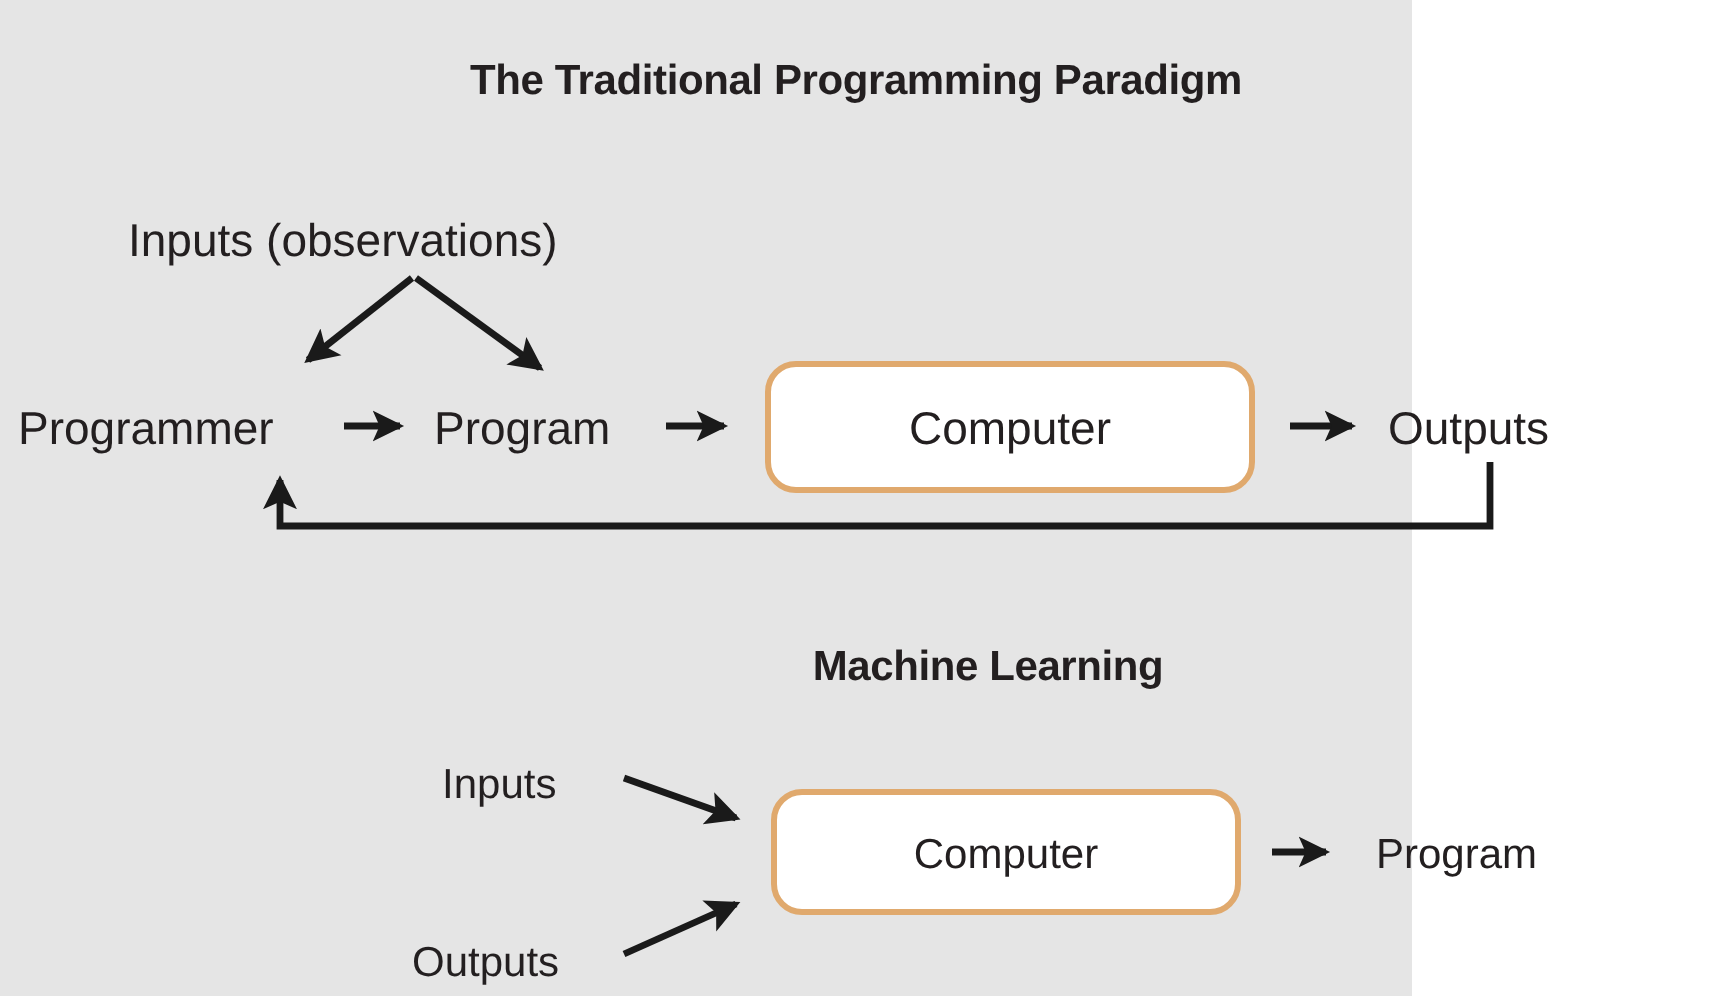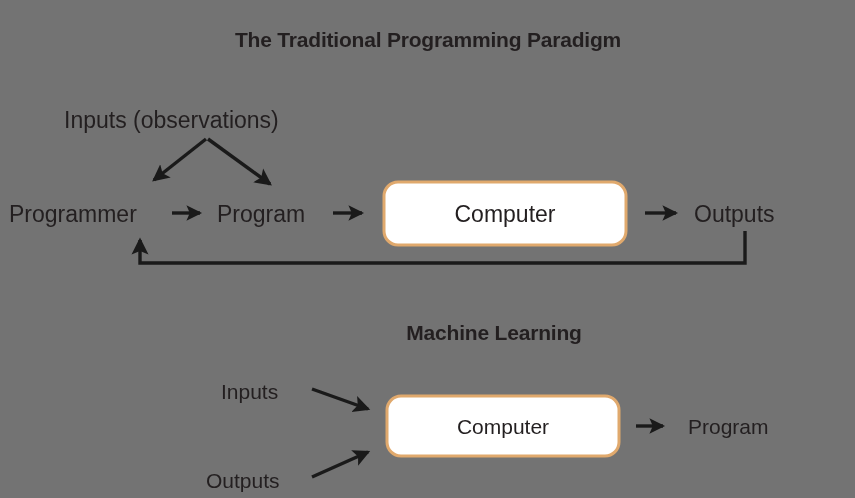--- a/index.html
+++ b/index.html
@@ -9,23 +9,23 @@
   }
   body {
     width: 855px;
     height: 498px;
     overflow: hidden;
     font-family: "Liberation Sans", sans-serif;
     color: #231f20;
   }
   #canvas {
     position: relative;
-    width: 855px;
+    width: 706px;
     height: 498px;
-    background: #737373;
+    background: #e5e5e5;
   }
   #figure-svg {
     position: absolute;
     left: 0;
     top: 0;
     width: 855px;
     height: 498px;
   }
   .diagram-title {
     font-weight: bold;

